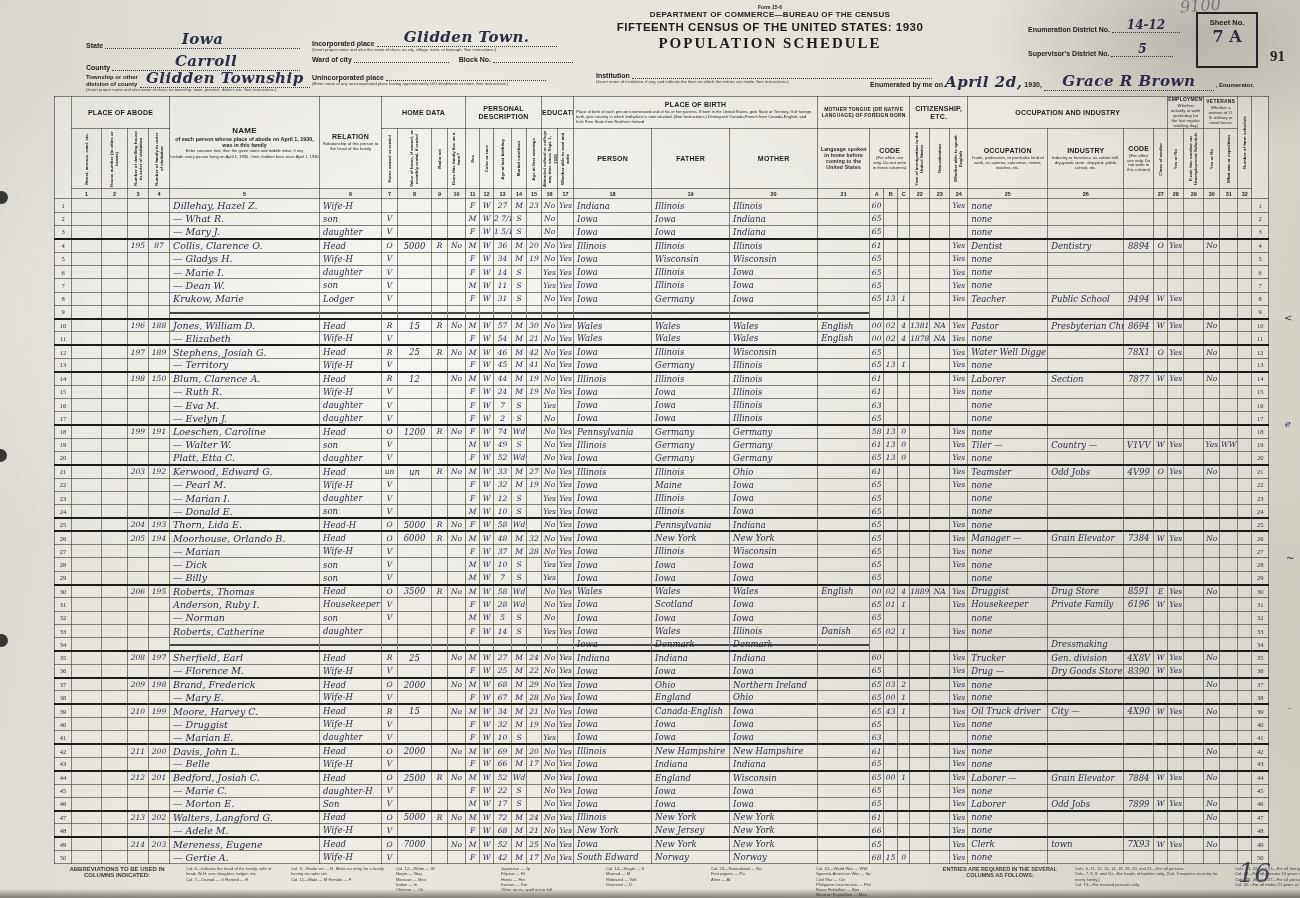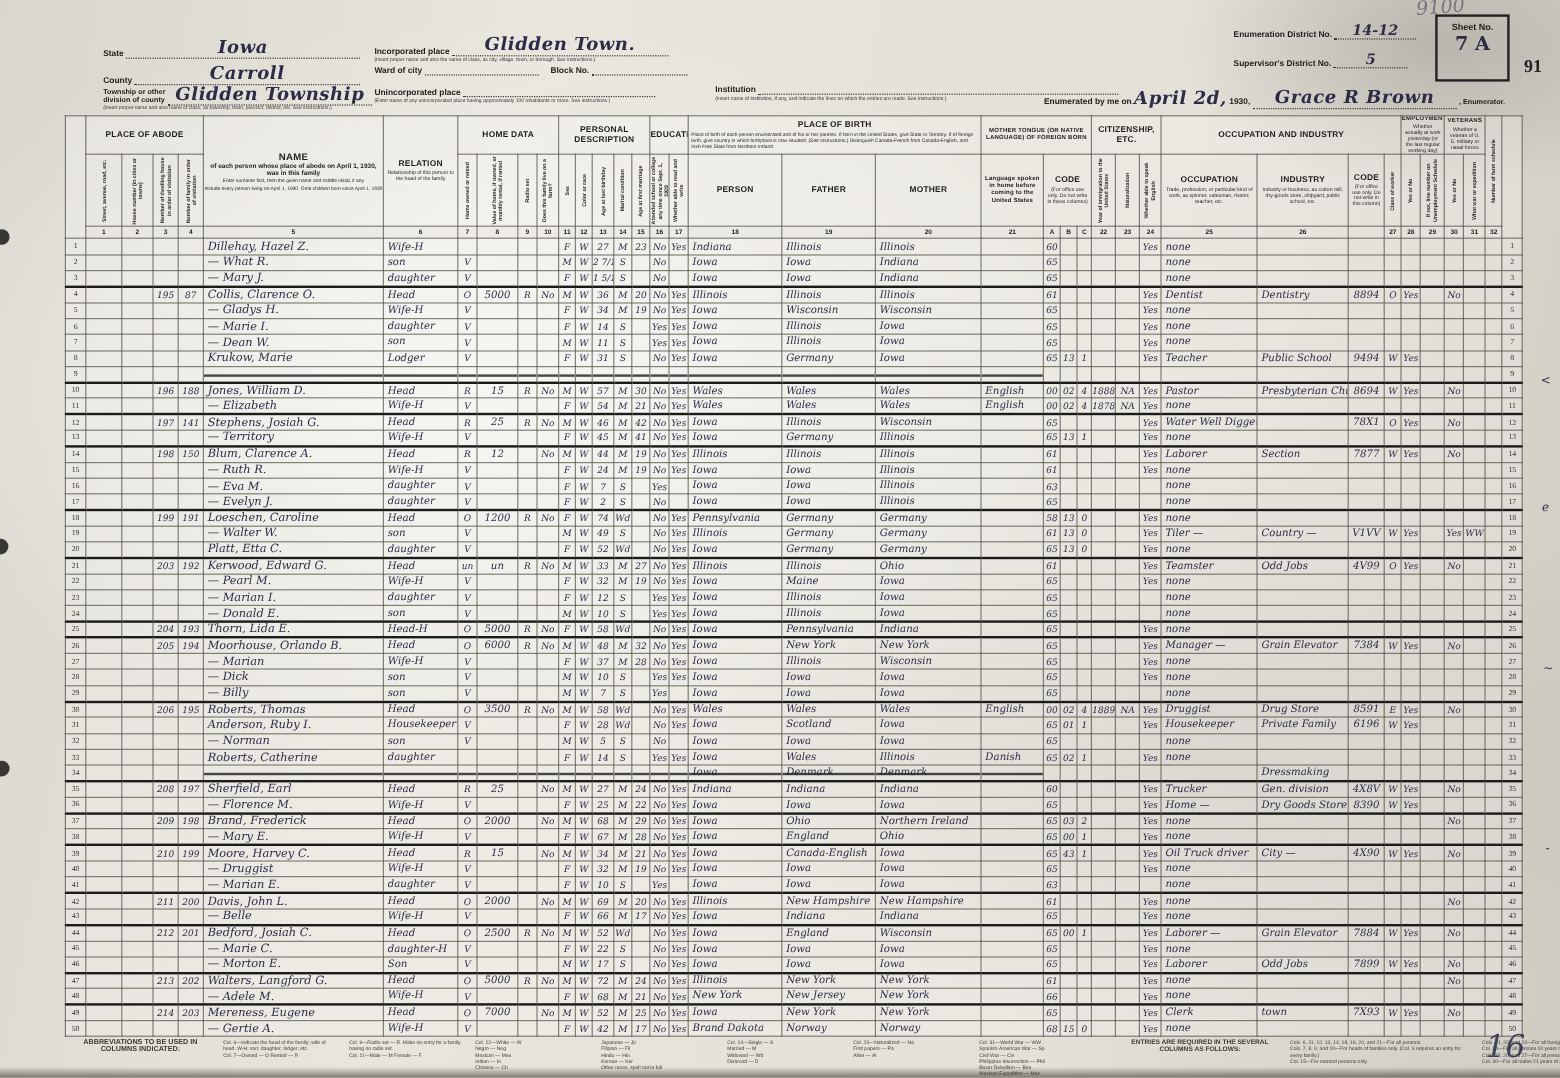--- a/index.html
+++ b/index.html
@@ -68,20 +68,26 @@
 </head>
 <body>
 
 <div class="sheet">
 
   <div class="hole" style="left:-5px;top:191px;"></div>
   <div class="hole" style="left:-6px;top:449px;"></div>
   <div class="hole" style="left:-5px;top:634px;"></div>
 
   <div class="fh">
+    <div class="title-block">
+      <div class="form-no">Form 15-6</div>
+      <div class="dept">DEPARTMENT OF COMMERCE—BUREAU OF THE CENSUS</div>
+      <div class="census-title">FIFTEENTH CENSUS OF THE UNITED STATES: 1930</div>
+      <div class="pop-sched">POPULATION SCHEDULE</div>
+    </div>
 
     <div class="fld" style="left:86px;top:30px;">
       <span>State</span>
       <span class="fline" style="width:195px;"><span class="hw hw-lg">Iowa</span></span>
     </div>
     <div class="fld" style="left:86px;top:52px;">
       <span>County</span>
       <span class="fline" style="width:188px;text-align:center;"><span class="hw hw-lg">Carroll</span></span>
     </div>
     <div class="fld" style="left:86px;top:70px;line-height:1.1;">
@@ -753,21 +759,21 @@
           <td class="sm"><span class="hw">30</span></td>
           <td class="sm"><span class="hw">No</span></td>
           <td class="sm"><span class="hw">Yes</span></td>
           <td class="al"><span class="hw">Wales</span></td>
           <td class="al"><span class="hw">Wales</span></td>
           <td class="al"><span class="hw">Wales</span></td>
           <td class="al"><span class="hw">English</span></td>
           <td class="sm"><span class="hw">00</span></td>
           <td class="sm"><span class="hw">02</span></td>
           <td class="sm"><span class="hw">4</span></td>
-          <td class="sm"><span class="hw">1888</span></td>
+          <td class="sm"><span class="hw">1381</span></td>
           <td class="sm"><span class="hw">NA</span></td>
           <td class="sm"><span class="hw">Yes</span></td>
           <td class="al"><span class="hw">Pastor</span></td>
           <td class="al"><span class="hw">Presbyterian Church</span></td>
           <td><span class="hw">8694</span></td>
           <td class="sm"><span class="hw">W</span></td>
           <td class="sm"><span class="hw">Yes</span></td>
           <td class="sm"></td>
           <td class="sm"><span class="hw">No</span></td>
           <td class="sm"></td>
@@ -812,21 +818,21 @@
           <td class="sm"></td>
           <td class="sm"></td>
           <td class="sm"></td>
           <td class="ln">11</td>
         </tr>
         <tr class="heavy">
           <td class="ln">12</td>
           <td></td>
           <td></td>
           <td class="sm"><span class="hw">197</span></td>
-          <td class="sm"><span class="hw">141</span></td>
+          <td class="sm"><span class="hw">189</span></td>
           <td class="al c-name"><span class="hw">Stephens, Josiah G.</span></td>
           <td class="al"><span class="hw">Head</span></td>
           <td class="sm"><span class="hw">R</span></td>
           <td><span class="hw">25</span></td>
           <td class="sm"><span class="hw">R</span></td>
           <td class="sm"><span class="hw">No</span></td>
           <td class="sm"><span class="hw">M</span></td>
           <td class="sm"><span class="hw">W</span></td>
           <td class="sm"><span class="hw">46</span></td>
           <td class="sm"><span class="hw">M</span></td>
@@ -1796,21 +1802,21 @@
           <td class="al"><span class="hw">Iowa</span></td>
           <td class="al"><span class="hw">Iowa</span></td>
           <td class="al"><span class="hw">Iowa</span></td>
           <td class="al"></td>
           <td class="sm"><span class="hw">65</span></td>
           <td class="sm"></td>
           <td class="sm"></td>
           <td class="sm"></td>
           <td class="sm"></td>
           <td class="sm"><span class="hw">Yes</span></td>
-          <td class="al"><span class="hw">Home —</span></td>
+          <td class="al"><span class="hw">Drug —</span></td>
           <td class="al"><span class="hw">Dry Goods Store</span></td>
           <td><span class="hw">8390</span></td>
           <td class="sm"><span class="hw">W</span></td>
           <td class="sm"><span class="hw">Yes</span></td>
           <td class="sm"></td>
           <td class="sm"></td>
           <td class="sm"></td>
           <td class="sm"></td>
           <td class="ln">36</td>
         </tr>
@@ -2346,21 +2352,21 @@
           <td></td>
           <td class="sm"></td>
           <td class="sm"></td>
           <td class="sm"><span class="hw">F</span></td>
           <td class="sm"><span class="hw">W</span></td>
           <td class="sm"><span class="hw">42</span></td>
           <td class="sm"><span class="hw">M</span></td>
           <td class="sm"><span class="hw">17</span></td>
           <td class="sm"><span class="hw">No</span></td>
           <td class="sm"><span class="hw">Yes</span></td>
-          <td class="al"><span class="hw">Brand Dakota</span></td>
+          <td class="al"><span class="hw">South Edward</span></td>
           <td class="al"><span class="hw">Norway</span></td>
           <td class="al"><span class="hw">Norway</span></td>
           <td class="al"></td>
           <td class="sm"><span class="hw">68</span></td>
           <td class="sm"><span class="hw">15</span></td>
           <td class="sm"><span class="hw">0</span></td>
           <td class="sm"></td>
           <td class="sm"></td>
           <td class="sm"><span class="hw">Yes</span></td>
           <td class="al"><span class="hw">none</span></td>

